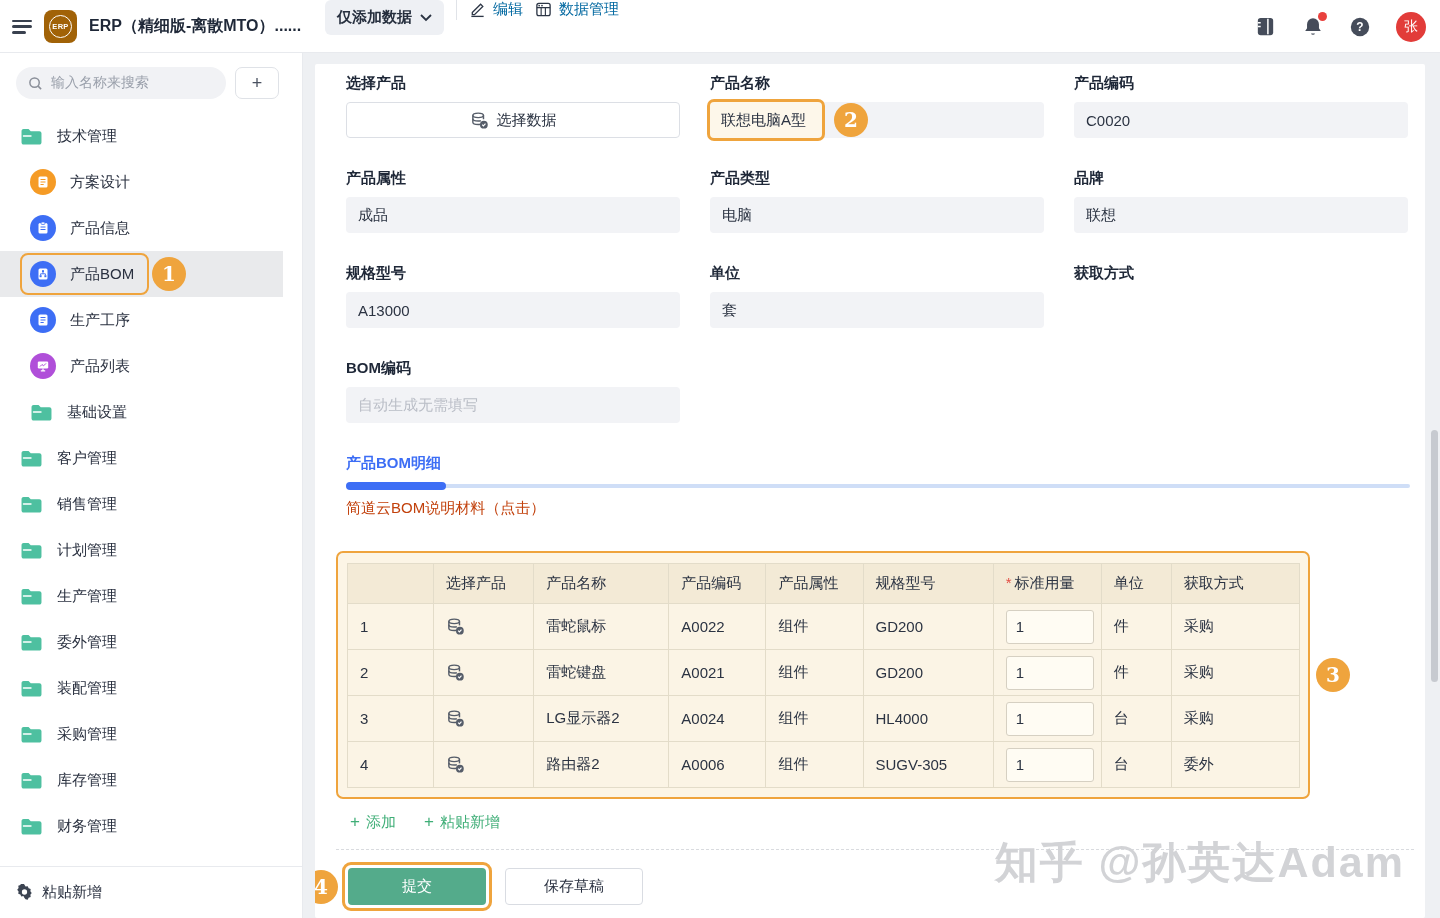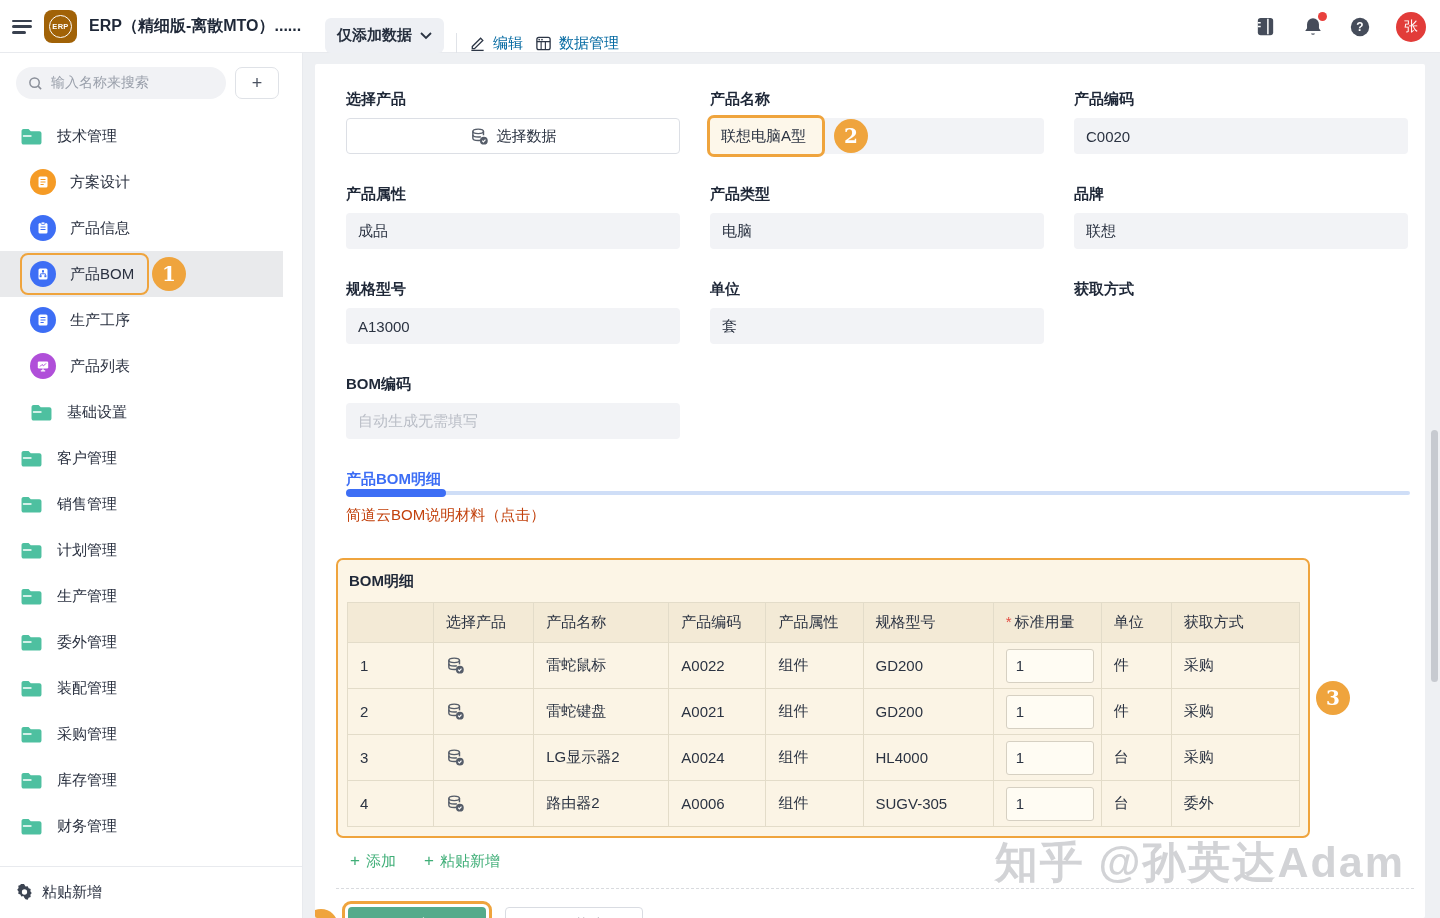--- a/index.html
+++ b/index.html
@@ -10,21 +10,21 @@
   .topbar { position:relative; height:53px; background:#fff; border-bottom:1px solid #e8eaee; z-index:5; }
   .topbar-left { position:absolute; left:12px; top:0; height:53px; display:flex; align-items:center; gap:12px; }
   .hamburger { width:20px; height:14px; display:flex; flex-direction:column; justify-content:space-between; cursor:pointer; }
   .hamburger span { height:2.5px; background:#39414f; border-radius:2px; }
   .hamburger span:nth-child(3) { width:70%; }
   .logo { width:33px; height:33px; border-radius:8px; background:#a16207; display:flex; align-items:center; justify-content:center; }
   .logo-ring { width:23px; height:23px; border:1.6px solid #fff; border-radius:50%; display:flex; align-items:center; justify-content:center;
     color:#fff; font-size:7.5px; font-weight:700; letter-spacing:.3px; }
   .app-title { font-size:16px; font-weight:700; color:#1f2838; white-space:nowrap; }
 
-  .toolbar { position:absolute; left:325px; top:0; height:53px; display:flex; align-items:flex-end; gap:12px; }
+  .toolbar { position:absolute; left:325px; top:0; height:53px; display:flex; align-items:flex-start; gap:12px; }
   .mode-btn { display:flex; align-items:center; gap:8px; background:#eef0f4; border:none; border-radius:6px;
     padding:8px 12px; font-size:15px; font-weight:700; color:#262f3e; cursor:pointer; font-family:inherit; }
   .tb-divider { width:1px; height:20px; background:#e0e3e8; }
   .tb-item { display:flex; align-items:center; gap:7px; font-size:15px; color:#0369a1; cursor:pointer; }
 
   .topbar-right { position:absolute; right:14px; top:0; height:53px; display:flex; align-items:center; gap:25px; }
   .icon-btn { position:relative; display:flex; align-items:center; justify-content:center; cursor:pointer; }
   .noti-dot { position:absolute; right:-3px; top:-3px; width:9px; height:9px; border-radius:50%; background:#e9413d; }
   .avatar { width:30px; height:30px; border-radius:50%; background:#e23c39; color:#fff; font-size:14px;
     display:flex; align-items:center; justify-content:center; cursor:pointer; }
@@ -50,34 +50,34 @@
   .sel-frame { position:absolute; left:20px; top:2px; height:42px; width:129px; border:2.5px solid #efa43d; border-radius:8px; z-index:2; pointer-events:none; }
   .badge { width:34px; height:34px; border-radius:50%; background:#efa43d; color:#fff; display:flex; align-items:center; justify-content:center;
     font-family:"DejaVu Serif",serif; font-size:20px; font-weight:700; z-index:6; }
   .badge.b1 { position:absolute; left:152px; top:6px; }
   .sidebar-footer { position:absolute; left:0; bottom:0; width:100%; height:52px; border-top:1px solid #e8eaee;
     display:flex; align-items:center; gap:9px; padding-left:16px; font-size:15px; color:#2a3140; cursor:pointer; }
 
   
   .content { flex:1; position:relative; background:#eef0f3; }
   .card { position:absolute; left:12px; top:11px; width:1110px; height:854px; background:#fff; border-radius:2px;
-    padding:26px 0 0 31px; overflow:hidden; }
+    padding:10px 0 0 31px; overflow:hidden; }
 
   .form-grid { display:grid; grid-template-columns:repeat(3,334px); column-gap:30px; row-gap:31px; width:1062px; }
   .fg-label { font-size:15px; font-weight:700; color:#1f2838; margin-bottom:9px; }
   .field { height:36px; border-radius:4px; display:flex; align-items:center; font-size:15px; color:#2b3342; position:relative; }
   .field.readonly { background:#f2f3f6; padding-left:12px; }
   .field.inputph { background:#f2f3f6; padding-left:12px; color:#b9bdc6; }
   .field.picker { background:#fff; border:1px solid #dcdfe5; justify-content:center; gap:8px; cursor:pointer; }
   .ann-box { position:absolute; left:-3px; top:-3px; height:42px; width:118px; border:3px solid #efa43d; border-radius:7px;
     background:#fdf7ea; display:flex; align-items:center; padding-left:11px; font-size:15px; color:#2b3342; }
   .badge.b2 { position:absolute; left:124px; top:1px; }
 
   .tab-section { margin-top:31px; width:1064px; }
-  .tab-title { font-size:15px; font-weight:700; color:#3d6ef5; cursor:pointer; display:inline-block; }
+  .tab-title { font-size:15px; font-weight:700; color:#3d6ef5; margin-bottom:9px; cursor:pointer; display:inline-block; }
   .tab-track { position:relative; height:8px; }
   .tab-track .light { position:absolute; left:0; right:0; top:2px; height:4px; background:#cfdef7; border-radius:2px; }
   .tab-track .active { position:absolute; left:0; top:0; width:100px; height:8px; background:#3d6ef5; border-radius:4px; }
   .doc-link { margin-top:9px; font-size:15px; color:#c2410c; cursor:pointer; display:inline-block; }
 
   
   .panel { position:relative; margin-top:33px; margin-left:-10px; width:974px; border:2.5px solid #efa43d; border-radius:7px;
     background:#fcf5e6; padding:10px 9px 9px 9px; }
   .panel-title { font-size:15px; font-weight:700; color:#1f2838; margin:2px 0 11px 2px; }
   table.bom { border-collapse:collapse; width:953px; table-layout:fixed; }
@@ -479,21 +479,20 @@
       <div class="tab-section">
         <div class="tab-title">产品BOM明细</div>
         <div class="tab-track">
             <div class="light"></div>
             <div class="active"></div>
           </div>
         <div class="doc-link">简道云BOM说明材料（点击）</div>
       </div>
 
       <div class="panel">
-        <div class="panel-title">BOM明细</div>
         <table class="bom" id="bom-table">
             <colgroup>
               <col style="width:86px">
               <col style="width:100px">
               <col style="width:135px">
               <col style="width:97px">
               <col style="width:97px">
               <col style="width:130px">
               <col style="width:108px">
               <col style="width:70px">

